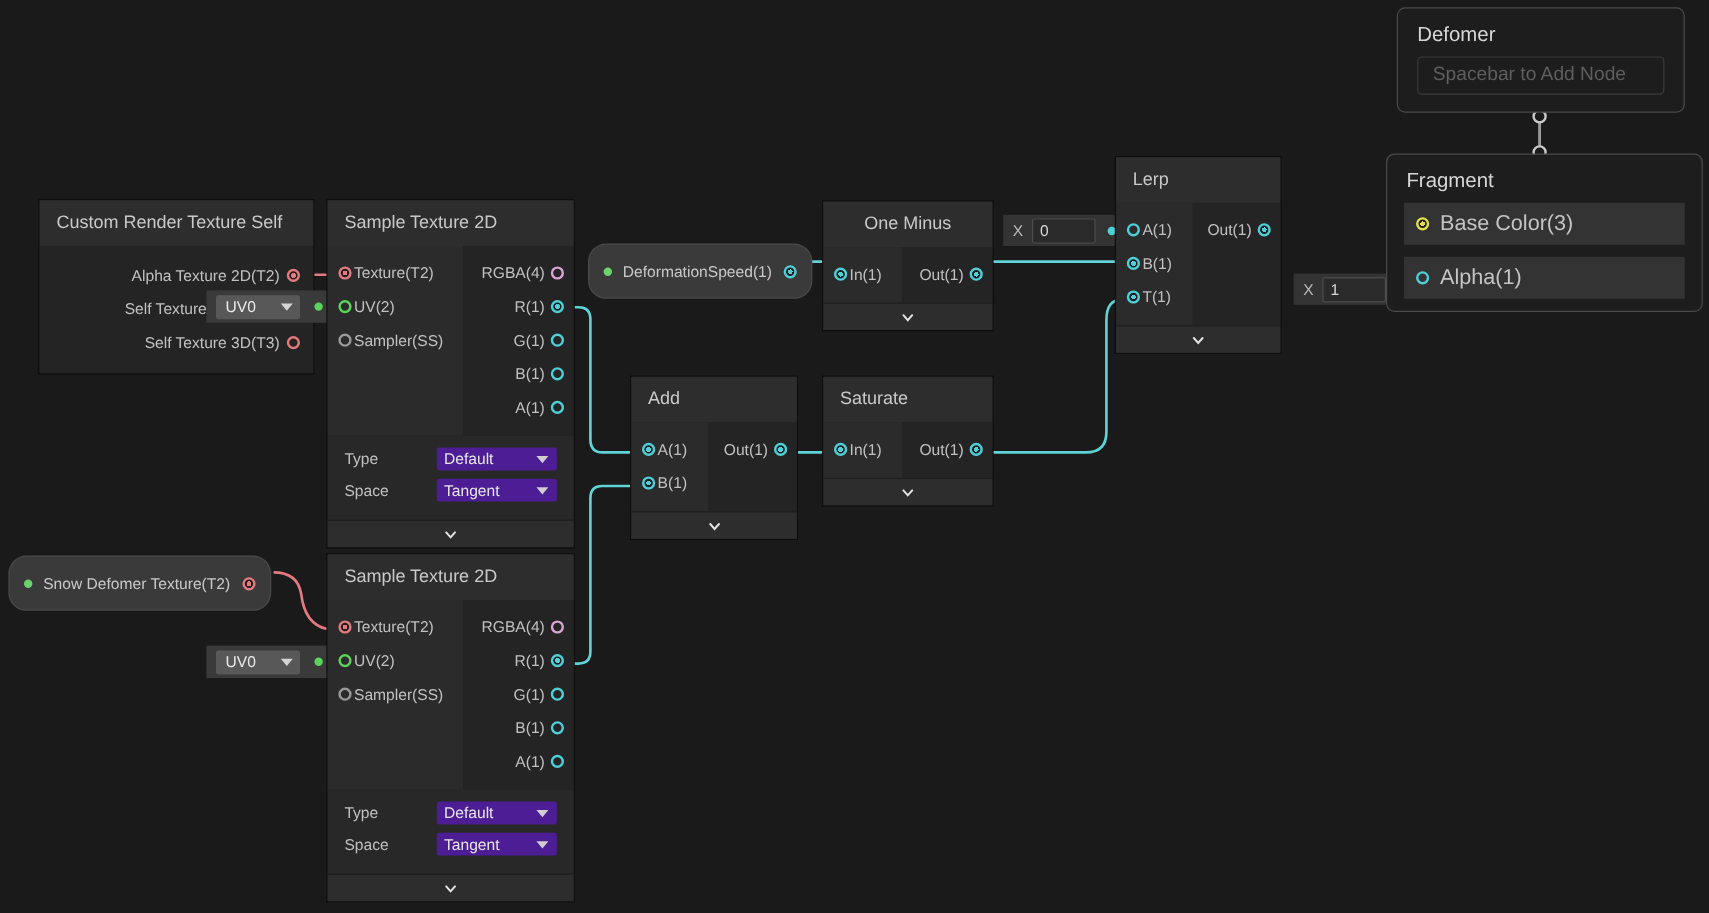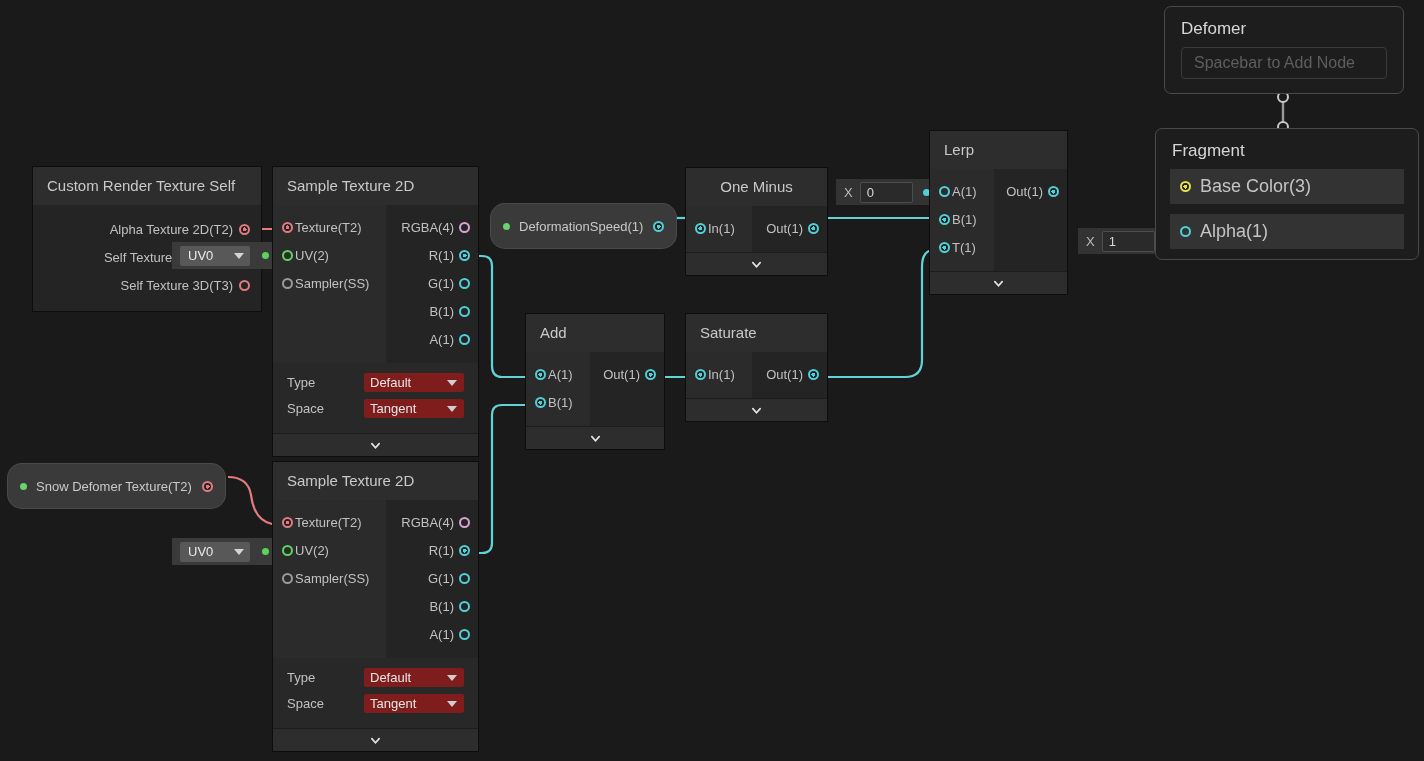--- a/index.html
+++ b/index.html
@@ -19,21 +19,21 @@
   .node .col-in{background:#2b2b2b;flex:0 0 auto;}
   .node .col-out{background:#242424;flex:1 1 auto;}
   .node .slot{height:28px;display:flex;align-items:center;font-size:13px;color:#c1c1c1;white-space:nowrap;}
   .node .slot.in{padding-left:22px;padding-right:16px;}
   .node .slot.out{justify-content:flex-end;padding-right:24px;}
   .node .footer{height:22px;background:#2d2d2d;display:flex;align-items:center;justify-content:center;border-top:1px solid #1c1c1c;}
   .chev{display:block;width:11px;height:11px;}
   .node .props{background:#282828;padding:8px 14px 10px 14px;}
   .prop-row{display:flex;align-items:center;height:23px;margin-bottom:3px;}
   .prop-label{font-size:13px;color:#c1c1c1;flex:1 1 auto;}
-  .dropdown{position:relative;width:88px;height:19px;background:#7f1d1d;border-radius:2px;display:flex;align-items:center;padding:0 6px;font-size:13px;color:#e6e6e6;}
+  .dropdown{position:relative;width:88px;height:19px;background:#4c1d95;border-radius:2px;display:flex;align-items:center;padding:0 6px;font-size:13px;color:#e6e6e6;}
   .dropdown .caret{position:absolute;right:7px;top:50%;transform:translateY(-50%);
     width:0;height:0;border-left:5px solid transparent;border-right:5px solid transparent;border-top:6px solid #cfcfcf;}
 
   
   .port{position:absolute;width:11px;height:11px;border-radius:50%;box-sizing:border-box;border:2px solid #4fd0d8;background:transparent;}
   .port.filled{background:radial-gradient(circle,#4fd0d8 0 2.0px,#1f1f1f 2.0px 100%);}
   .port.tex{border-color:#e27a7f;}
   .port.tex.filled{background:radial-gradient(circle,#e27a7f 0 2.0px,#1f1f1f 2.0px 100%);}
   .port.vec2{border-color:#5ad45a;}
   .port.vec4{border-color:#d9a3d6;}

